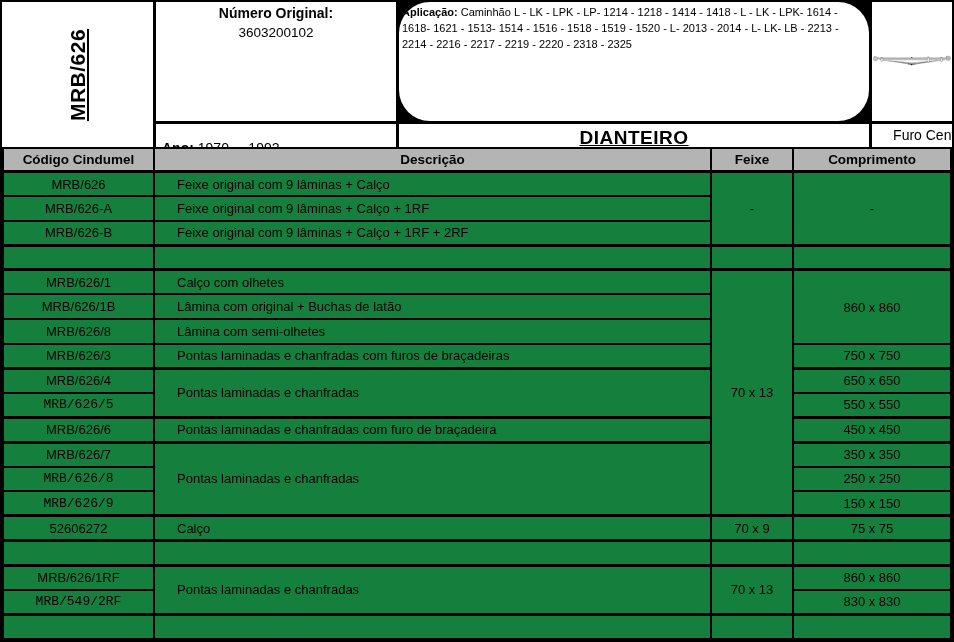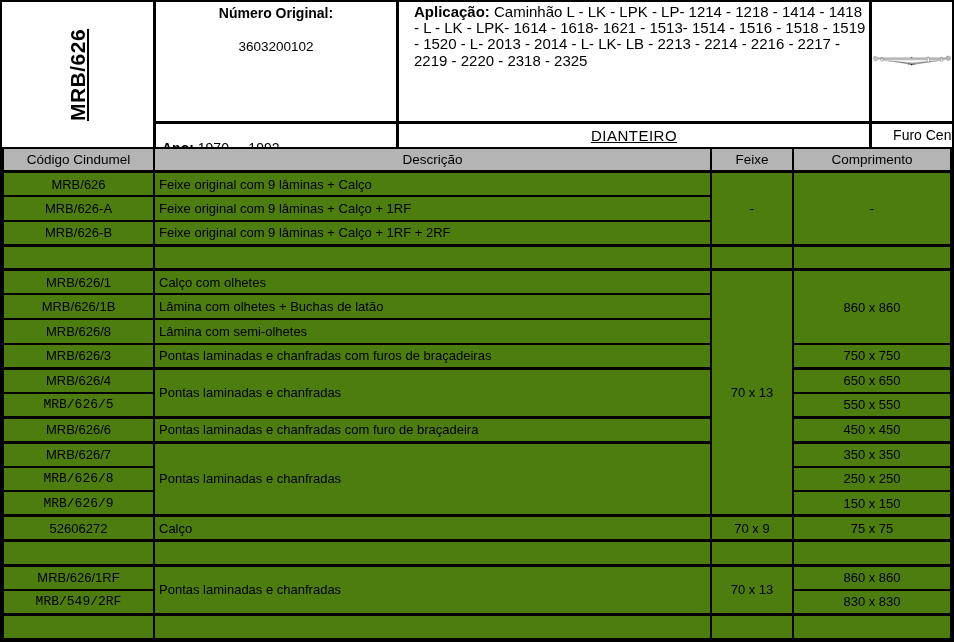--- a/index.html
+++ b/index.html
@@ -1,76 +1,76 @@
 <!DOCTYPE html>
 <html><head>
 <meta charset="utf-8">
 <style>
   * { margin:0; padding:0; box-sizing:border-box; }
   html,body { background:#fff; }
   body { width:954px; height:642px; font-family:"Liberation Sans", sans-serif; color:#000; }
-  .page { width:954px; height:642px; border:2px solid #000; background:#4d7c0f; }
+  .page { width:954px; height:642px; border:2px solid #000; background:#15803d; }
 
   
   .top-grid {
     display:grid;
     grid-template-columns:151px 240px 470px 1fr;
     grid-template-rows:119px 1fr;
     gap:3px;
     background:#000;
     height:146px;
     border-bottom:1px solid #000;
   }
   .top-grid > div { background:#fff; overflow:hidden; }
 
   .numero-cell { text-align:center; padding-top:3px; }
   .numero-cell .lbl { font-weight:bold; font-size:14px; }
-  .numero-cell .val { font-size:13.5px; margin-top:18px; }
-
-  .aplicacao-cell { font-size:15px; line-height:16.2px; padding:2px 3px 0 15px; }
+  .numero-cell .val { font-size:13.5px; margin-top:4px; }
+
+  .aplicacao-cell { font-size:11px; line-height:16.2px; padding:2px 3px 0 3px;border-radius:31px; }
   .aplicacao-cell .lbl { font-weight:bold; }
 
   .drawing-cell { position:relative; }
   .drawing-cell svg { display:block; width:100%; height:100%; }
 
   .mrb-cell { grid-row:1 / 3; position:relative; }
   .mrb-text {
     position:absolute; top:50%; left:50%;
     transform:translate(-50%,-50%) rotate(-90deg);
     font-weight:bold; font-size:21px; letter-spacing:0.5px;
     text-decoration:underline; white-space:nowrap;
   }
 
   .ano-cell { font-size:14px; padding:16px 0 0 6px; }
   .ano-cell .lbl { font-weight:bold; }
 
   .dianteiro-cell { text-align:center; padding-top:3px; }
-  .dianteiro-cell span { font-weight:normal; font-size:15px; text-decoration:underline; letter-spacing:0.5px; }
+  .dianteiro-cell span { font-weight:bold; font-size:19px; text-decoration:underline; letter-spacing:0.5px; }
 
   .specs-row { display:grid; grid-template-columns:155px 154px 1fr; gap:3px; background:#000; }
   .specs-row > div { background:#fff; text-align:center; font-size:14px; padding-top:3px; }
 
   
   table {
     width:100%; height:492px;
     border-collapse:collapse; table-layout:fixed;
     font-size:13px;
   }
   col.c-code { width:151px; }
   col.c-desc { width:557px; }
   col.c-bit  { width:82px; }
   col.c-comp { width:158px; }
 
   th {
-    background:#b4b4b4; font-weight:normal; font-size:13.5px;
+    background:#b4b4b4; font-weight:bold; font-size:13.5px;
     border:2px solid #000; border-top-width:1px; border-bottom-width:3px;
     height:23px;
   }
   td { border:2px solid #000; height:24px; text-align:center; vertical-align:middle; }
-  td.desc { text-align:left; padding-left:4px; }
+  td.desc { text-align:left; padding-left:22px; }
   tr.sep > td { border-top-width:3px; }
   td.thin { border-top-width:1px;font-family:Liberation Mono, monospace; }
 </style>
 </head>
 <body>
 
 <div class="page">
 
   <div class="top-grid">
 
@@ -174,21 +174,21 @@
         <td></td>
       </tr>
       <tr class="sep">
         <td>MRB/626/1</td>
         <td class="desc">Calço com olhetes</td>
         <td rowspan="10">70 x 13</td>
         <td rowspan="3">860 x 860</td>
       </tr>
       <tr>
         <td>MRB/626/1B</td>
-        <td class="desc">Lâmina com olhetes + Buchas de latão</td>
+        <td class="desc">Lâmina com original + Buchas de latão</td>
       </tr>
       <tr>
         <td>MRB/626/8</td>
         <td class="desc">Lâmina com semi-olhetes</td>
       </tr>
       <tr>
         <td>MRB/626/3</td>
         <td class="desc">Pontas laminadas e chanfradas com furos de braçadeiras</td>
         <td>750 x 750</td>
       </tr>

